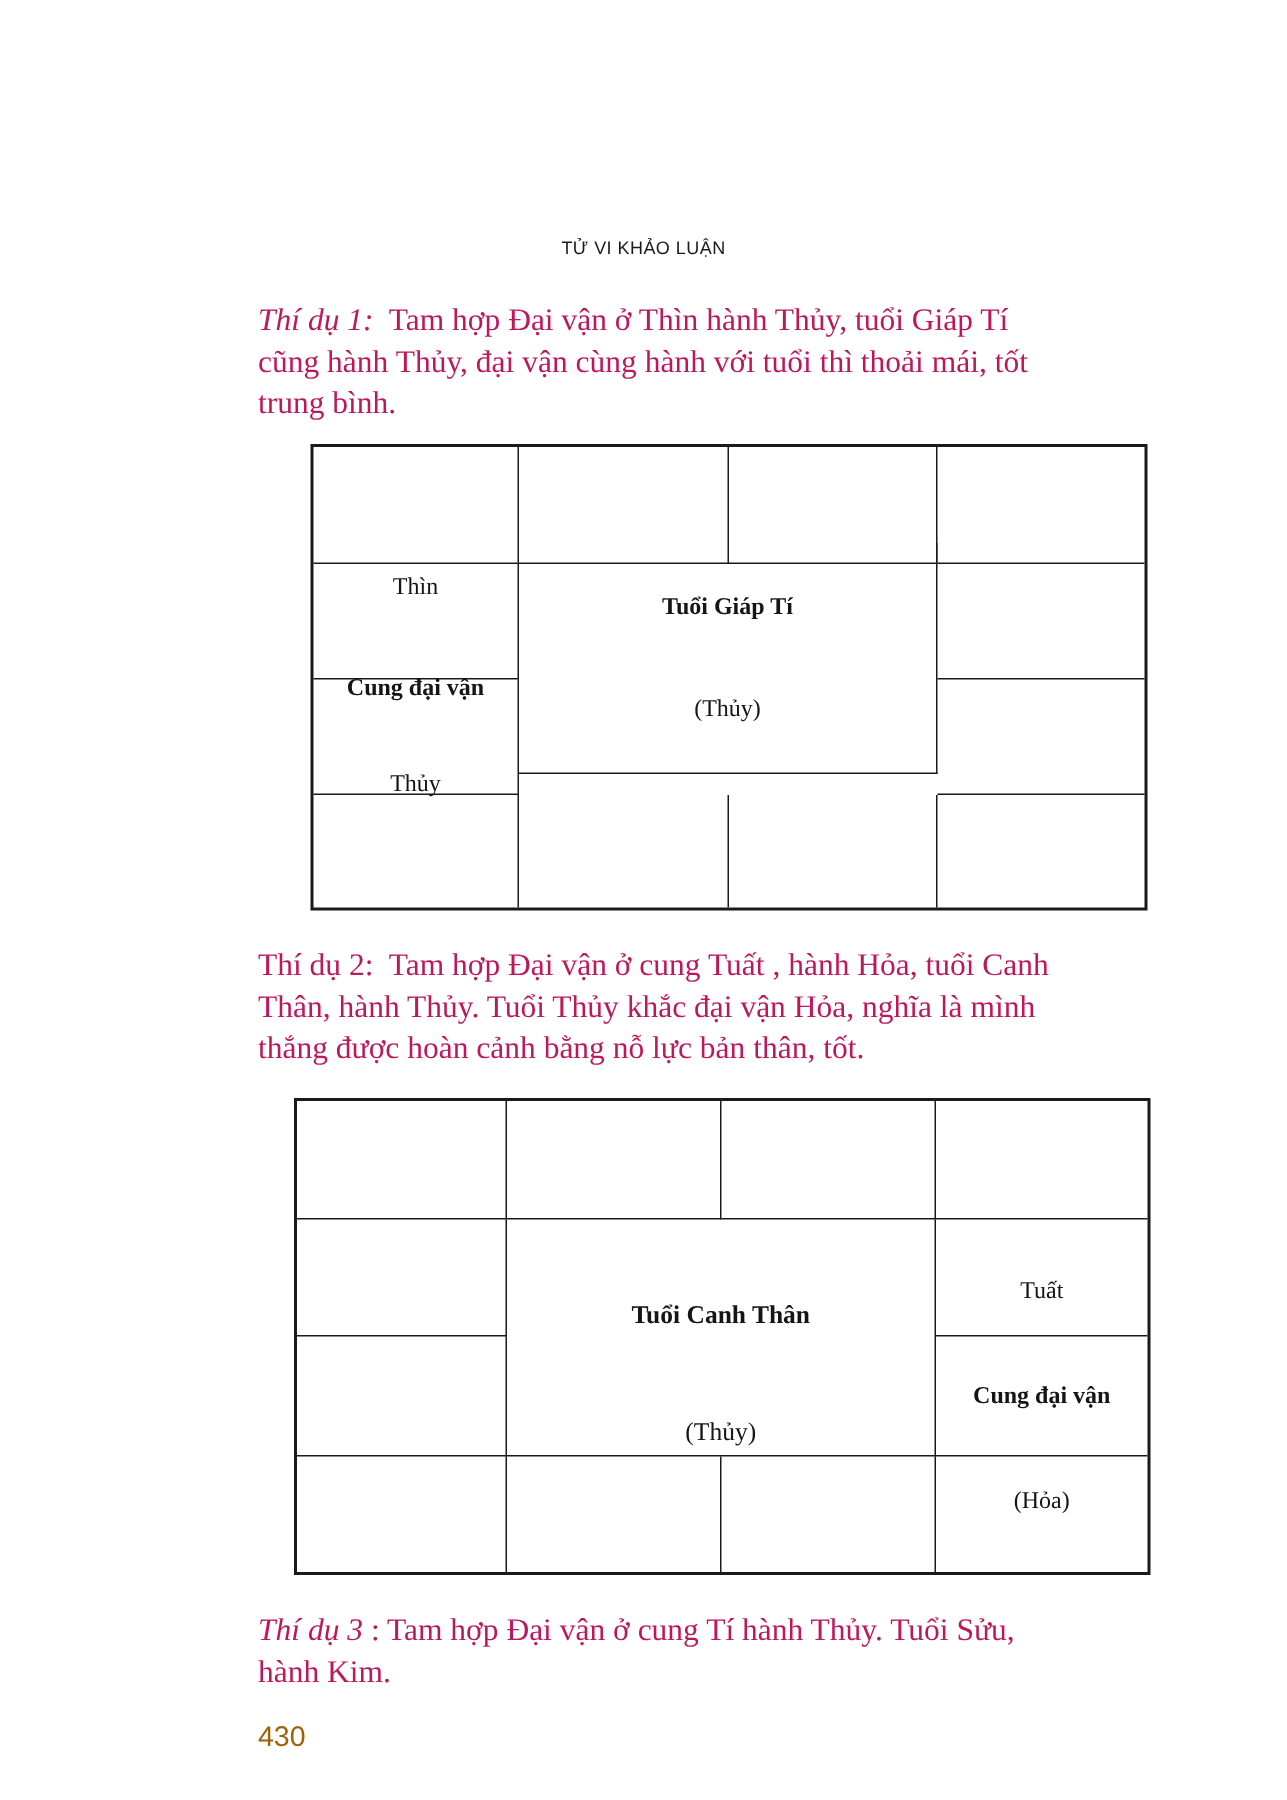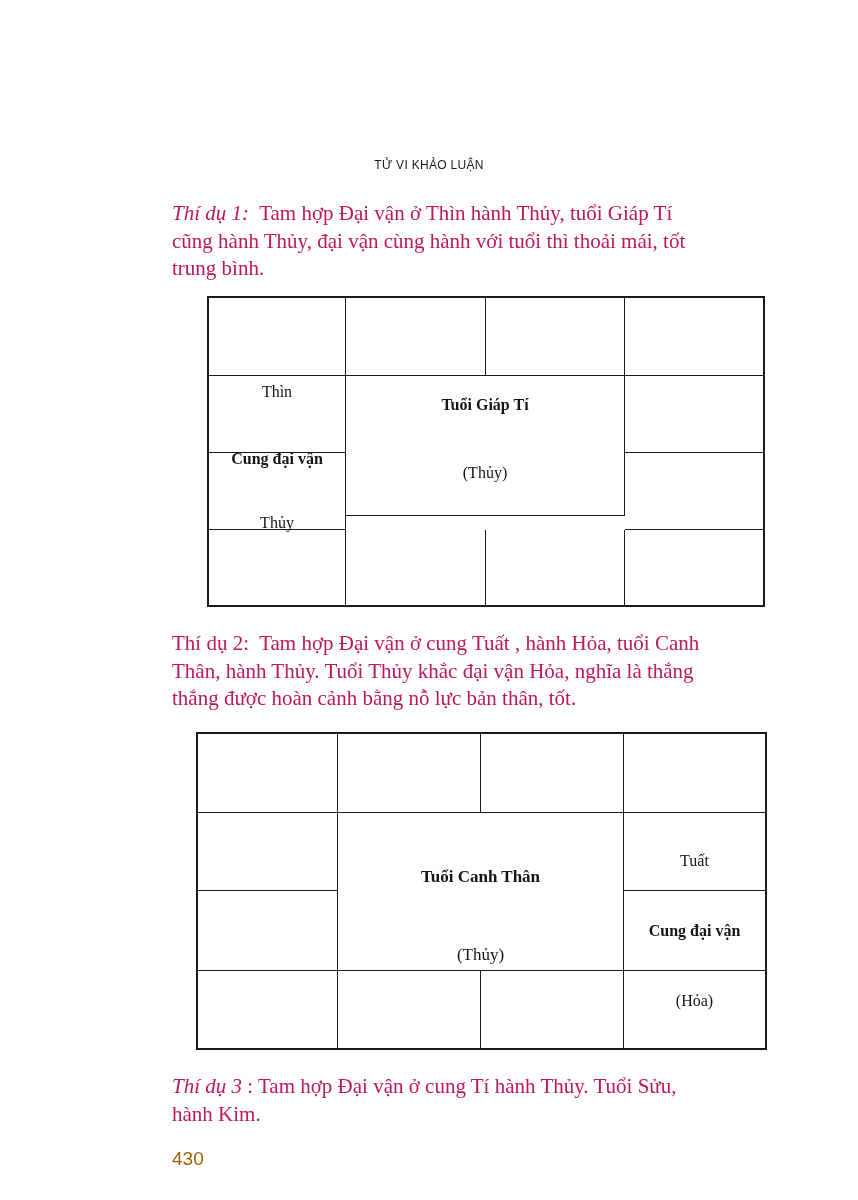--- a/index.html
+++ b/index.html
@@ -69,21 +69,21 @@
   <div class="cell" style="left:416px; top:155px; width:138px; height:77px; border-right:none;"></div>
 
   <div class="cell" style="left:0; top:232px; width:137px; height:75px; border-bottom:none;"></div>
   <div class="cell" style="left:137px; top:232px; width:140px; height:75px; border-bottom:none;"></div>
   <div class="cell" style="left:277px; top:232px; width:139px; height:75px; border-bottom:none;"></div>
   <div class="cell" style="left:416px; top:232px; width:138px; height:75px; border-right:none; border-bottom:none;"></div>
 </div>
 
 <div class="para" style="top:630px;">
   <span class="line"><span>Thí dụ 2:</span>&nbsp; <span>Tam hợp Đại vận ở cung Tuất , hành Hỏa, tuổi Canh</span></span>
-  <span class="line">Thân, hành Thủy. Tuổi Thủy khắc đại vận Hỏa, nghĩa là thắng</span>
+  <span class="line">Thân, hành Thủy. Tuổi Thủy khắc đại vận Hỏa, nghĩa là mình</span>
   <span class="line">thắng được hoàn cảnh bằng nỗ lực bản thân, tốt.</span>
 </div>
 
 <div class="grid" style="left:196px; top:732px; width:571px; height:318px;">
 
   <div class="cell" style="left:0; top:0; width:140px; height:79px;"></div>
   <div class="cell" style="left:140px; top:0; width:143px; height:79px;"></div>
   <div class="cell" style="left:283px; top:0; width:143px; height:79px;"></div>
   <div class="cell" style="left:426px; top:0; width:141px; height:79px; border-right:none;"></div>
 

